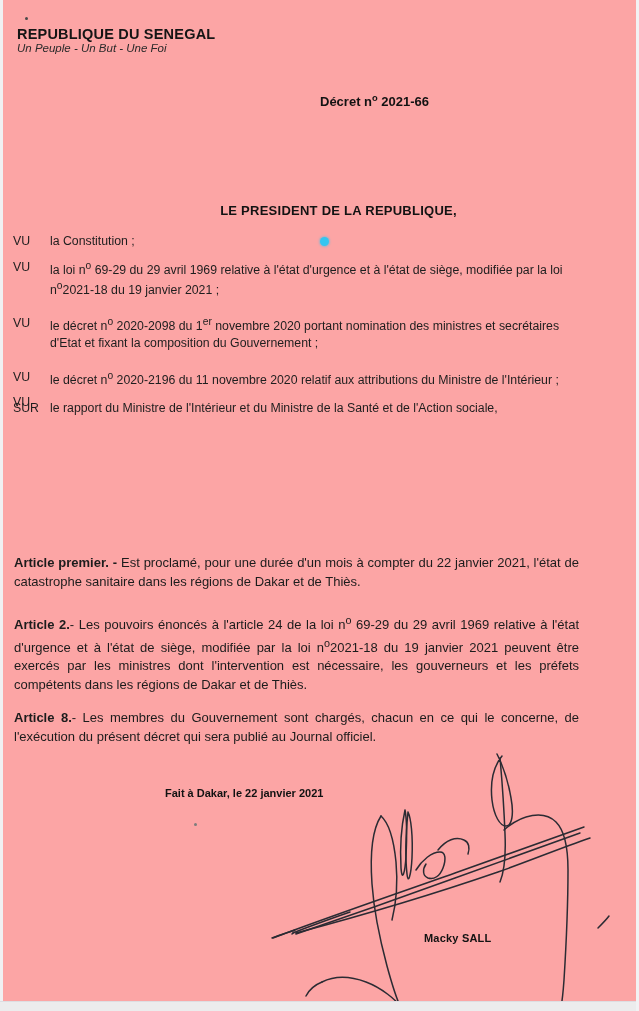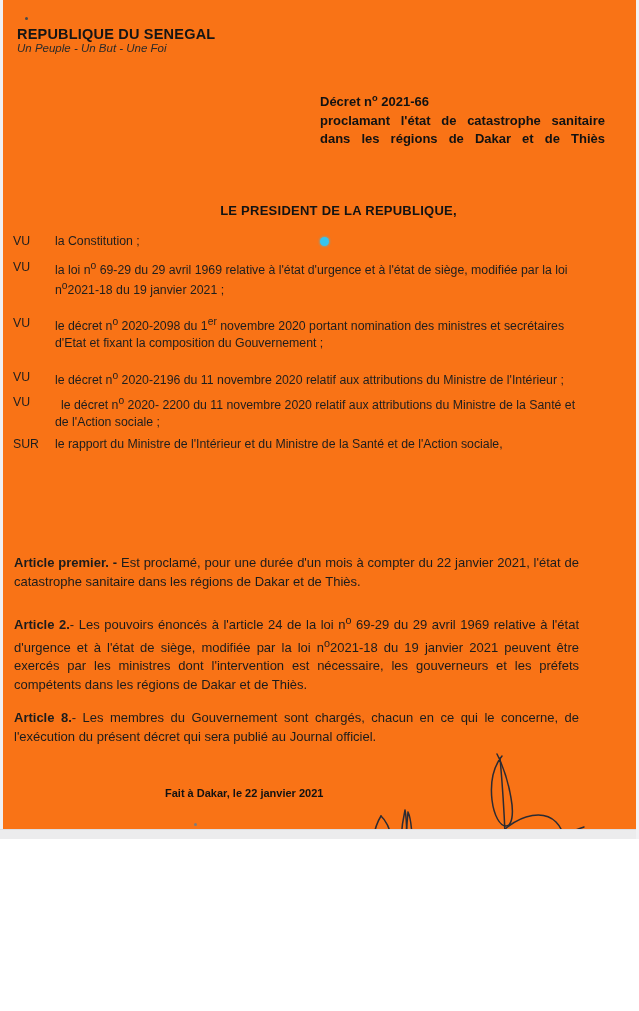--- a/index.html
+++ b/index.html
@@ -6,22 +6,22 @@
     margin: 0;
     padding: 0;
     background: #ffffff;
   }
   body {
     font-family: "Liberation Sans", sans-serif;
   }
   #page {
     position: relative;
     width: 639px;
-    height: 839px;
-    background: #f97316;
+    height: 1011px;
+    background: #fca5a5;
     overflow: hidden;
     color: #1a1a1a;
   }
   
   #page::before {
     content: "";
     position: absolute;
     left: 0; top: 0; bottom: 0;
     width: 3px;
     background: #f0f0f2;
@@ -105,31 +105,32 @@
     position: absolute;
     left: 0;
     top: 233px;
     width: 639px;
   }
   .clause {
     position: relative;
     font-size: 12.3px;
     line-height: 1.36;
     color: #1e1e1e;
+    padding-left: 20px;
   }
   .clause .tag {
     position: absolute;
     left: 13px;
     top: 0;
     font-size: 12.3px;
     color: #1e1e1e;
   }
   .clause .txt {
     display: block;
-    margin-left: 55px;
+    margin-left: 30px;
     margin-right: 59px;
   }
   .clause.indent .txt { text-indent: 6px; }
 
   .c-gap-a { height: 9px; }
   .c-gap-b { height: 17px; }
   .c-gap-c { height: 17px; }
   .c-gap-d { height: 5px; }
   .c-gap-e { height: 6px; }
 
@@ -210,21 +211,20 @@
 
   <div class="top-speck"></div>
 
   <div class="header">
     <div class="header-title">REPUBLIQUE DU SENEGAL</div>
     <div class="header-motto">Un Peuple - Un But - Une Foi</div>
   </div>
 
   <div class="decree-title">
     <span class="ttl-line1"><span>Décret n</span><span class="sup">o</span><span> 2021-66</span></span>
-    <span class="ttl-body">proclamant l'état de catastrophe sanitaire dans les régions de Dakar et de Thiès</span>
   </div>
 
   <div class="center-heading" id="heading-president">LE PRESIDENT DE LA REPUBLIQUE,</div>
 
   <div class="blue-dot"></div>
 
   <div class="clauses">
 
     <div class="clause">
       <span class="tag">VU</span>
@@ -249,21 +249,20 @@
 
     <div class="clause">
       <span class="tag">VU</span>
       <span class="txt">le décret n<sup>o</sup> 2020-2196 du 11 novembre 2020 relatif aux attributions du Ministre de l'Intérieur ;</span>
     </div>
 
     <div class="c-gap-d"></div>
 
     <div class="clause indent">
       <span class="tag">VU</span>
-      <span class="txt">le décret n<sup>o</sup> 2020- 2200 du 11 novembre 2020 relatif aux attributions du Ministre de la Santé et de l'Action sociale ;</span>
     </div>
 
     <div class="c-gap-e"></div>
 
     <div class="clause">
       <span class="tag">SUR</span>
       <span class="txt">le rapport du Ministre de l'Intérieur et du Ministre de la Santé et de l'Action sociale,</span>
     </div>
 
   </div>

